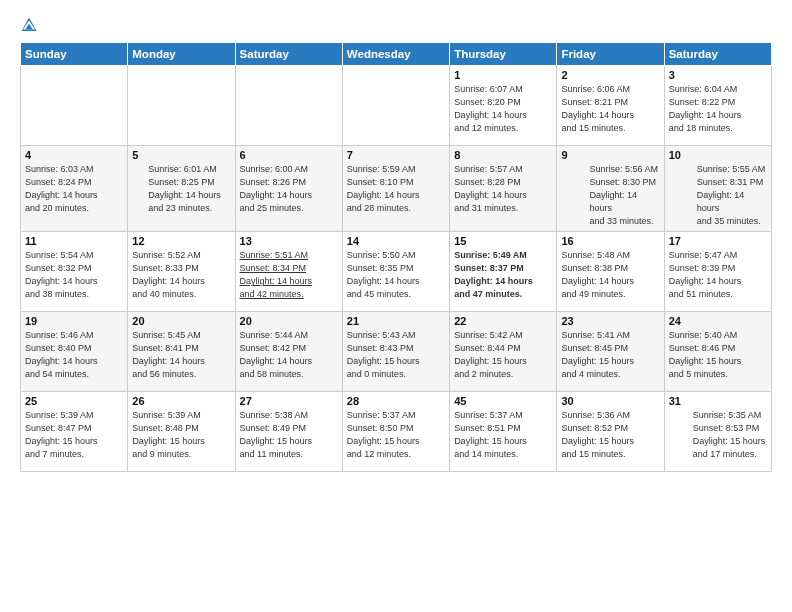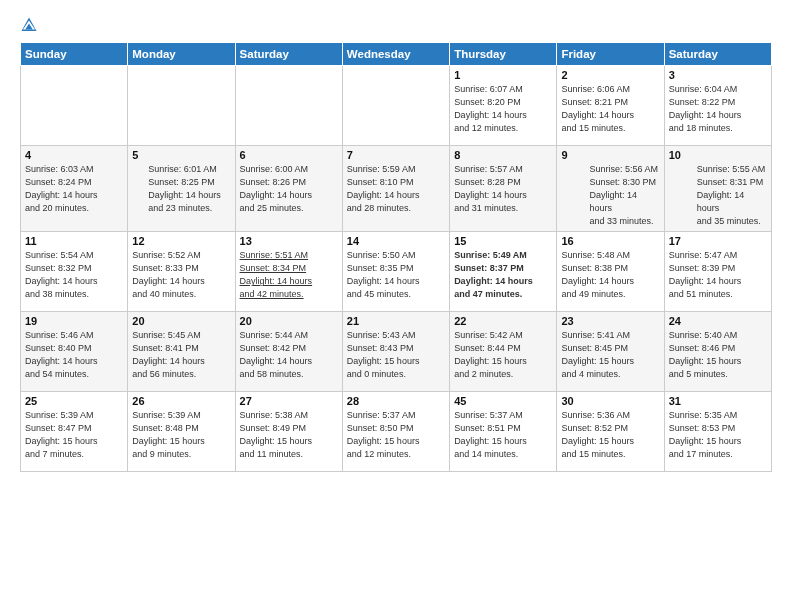--- a/index.html
+++ b/index.html
@@ -348,21 +348,21 @@
           </td>
           <td>
             <div class="day-num">30</div>
             <div class="day-info" style="white-space: pre-line;">Sunrise: 5:36 AM
 Sunset: 8:52 PM
 Daylight: 15 hours
 and 15 minutes.</div>
           </td>
           <td>
             <div class="day-num">31</div>
-            <div class="day-info" style="white-space: pre-line;">Sunrise: 5:35 AM
+            <div class="day-info" style="white-space: pre-line; margin-left: 24px;">Sunrise: 5:35 AM
 Sunset: 8:53 PM
 Daylight: 15 hours
 and 17 minutes.</div>
           </td>
         </tr>
       </tbody>
   </table>
 </div>
 
 </body></html>

